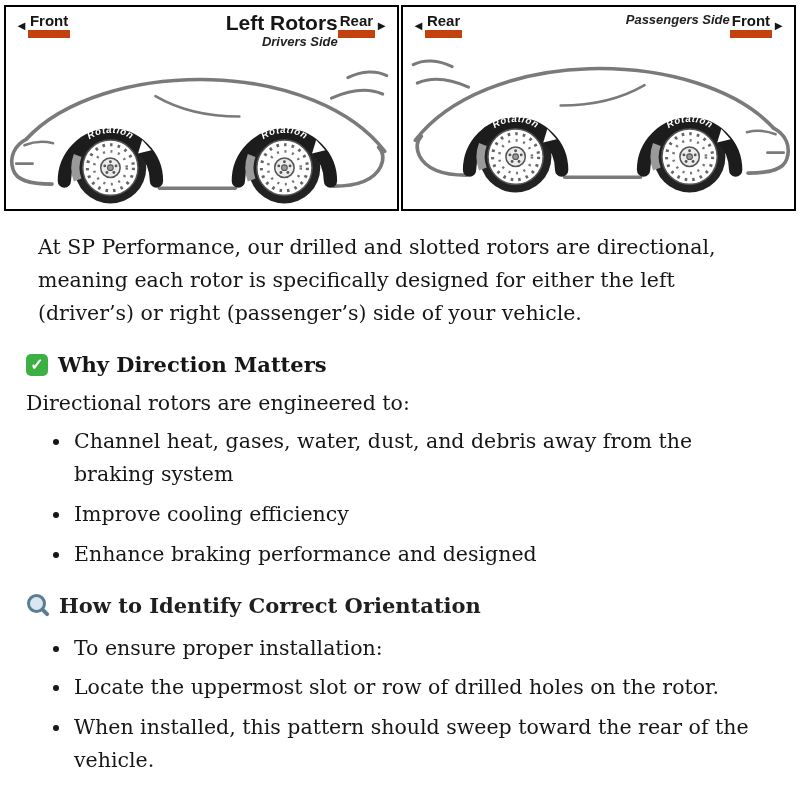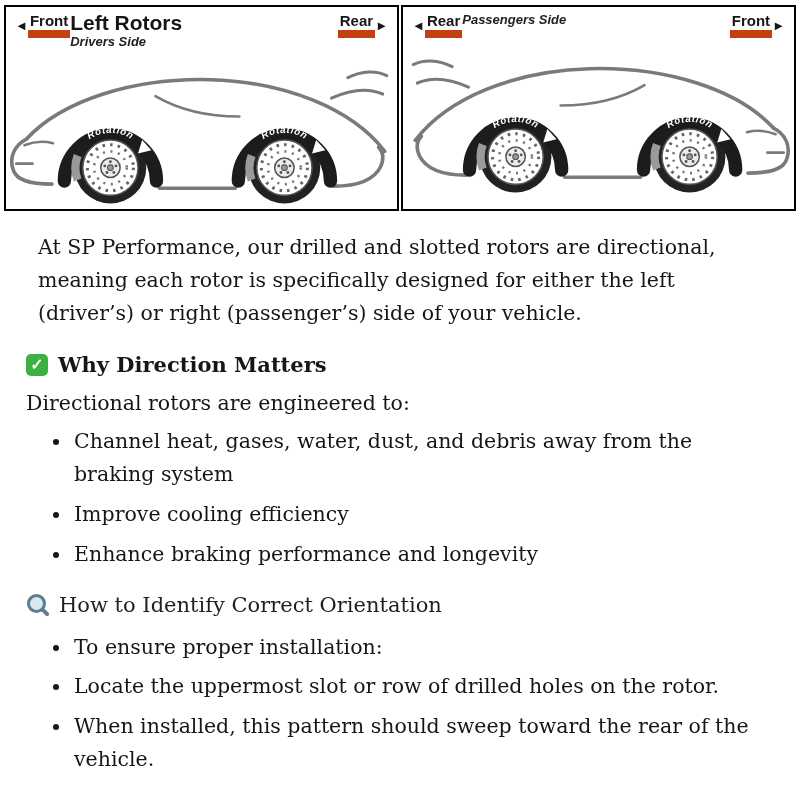--- a/index.html
+++ b/index.html
@@ -13,31 +13,31 @@
   .panel{flex:1;border:2px solid #000;background:#fff;min-width:0;}
   .panel+.panel{margin-left:2px;}
   .panel-head{
     display:flex;align-items:flex-start;justify-content:space-between;
     padding:5px 9px 0 9px;
     font-family:"Liberation Sans",sans-serif;
   }
   .dir{display:inline-flex;align-items:center;font-weight:bold;font-size:15px;}
   .dir .dir-text{border-bottom:8px solid #c2410c;padding:0 2px 1px 2px;}
   .dir .arr{font-size:13px;line-height:1;}
-  .titles{flex:1;text-align:left;}
+  .titles{flex:1;text-align:right;}
   .panel-title{font-weight:bold;font-size:21px;line-height:1.05;}
   .panel-sub{font-weight:bold;font-style:italic;font-size:13px;color:#222;}
   svg.car{display:block;width:100%;height:auto;}
   .rot-label{fill:#fff;font:italic 700 9.5px "Liberation Sans",sans-serif;letter-spacing:.6px;}
   
   .content{padding:6px 26px 10px 26px;}
   p.intro{font-size:20.5px;line-height:1.62;margin:14px 0 18px 12px;}
   h2.sec{font-size:21px;margin:22px 0 14px 0;display:flex;align-items:center;}
   h2.sec-bold{font-weight:700;}
-  h2.sec-light{font-weight:400;color:#1f1f1f;}
+  h2.sec-light{font-weight:700;color:#1f1f1f;}
   p.lead{font-size:20.5px;margin:3px 0 10px 0;}
   ul.blist{margin:10px 0 22px 0;padding-left:46px;}
   ul.blist li{font-size:20.5px;line-height:1.6;margin:7px 0;padding-left:2px;}
   
   .check-icon{
     display:inline-flex;align-items:center;justify-content:center;
     width:22px;height:22px;border-radius:5px;background:#3cb043;
     color:#fff;font-family:"Liberation Sans",sans-serif;
     font-size:16px;font-weight:bold;margin-right:10px;flex:0 0 auto;
   }
@@ -193,21 +193,21 @@
   <h2 class="sec sec-bold">
     <span class="check-icon">✓</span>
     <span>Why Direction Matters</span>
   </h2>
 
   <p class="lead">Directional rotors are engineered to:</p>
 
   <ul class="blist">
     <li>Channel heat, gases, water, dust, and debris away from the braking system</li>
     <li>Improve cooling efficiency</li>
-    <li>Enhance braking performance and longevity</li>
+    <li>Enhance braking performance and designed</li>
   </ul>
 
   <h2 class="sec sec-light">
     <span class="mag-icon"></span>
     <span>How to Identify Correct Orientation</span>
   </h2>
 
   <ul class="blist">
     <li>To ensure proper installation:</li>
     <li>Locate the uppermost slot or row of drilled holes on the rotor.</li>

